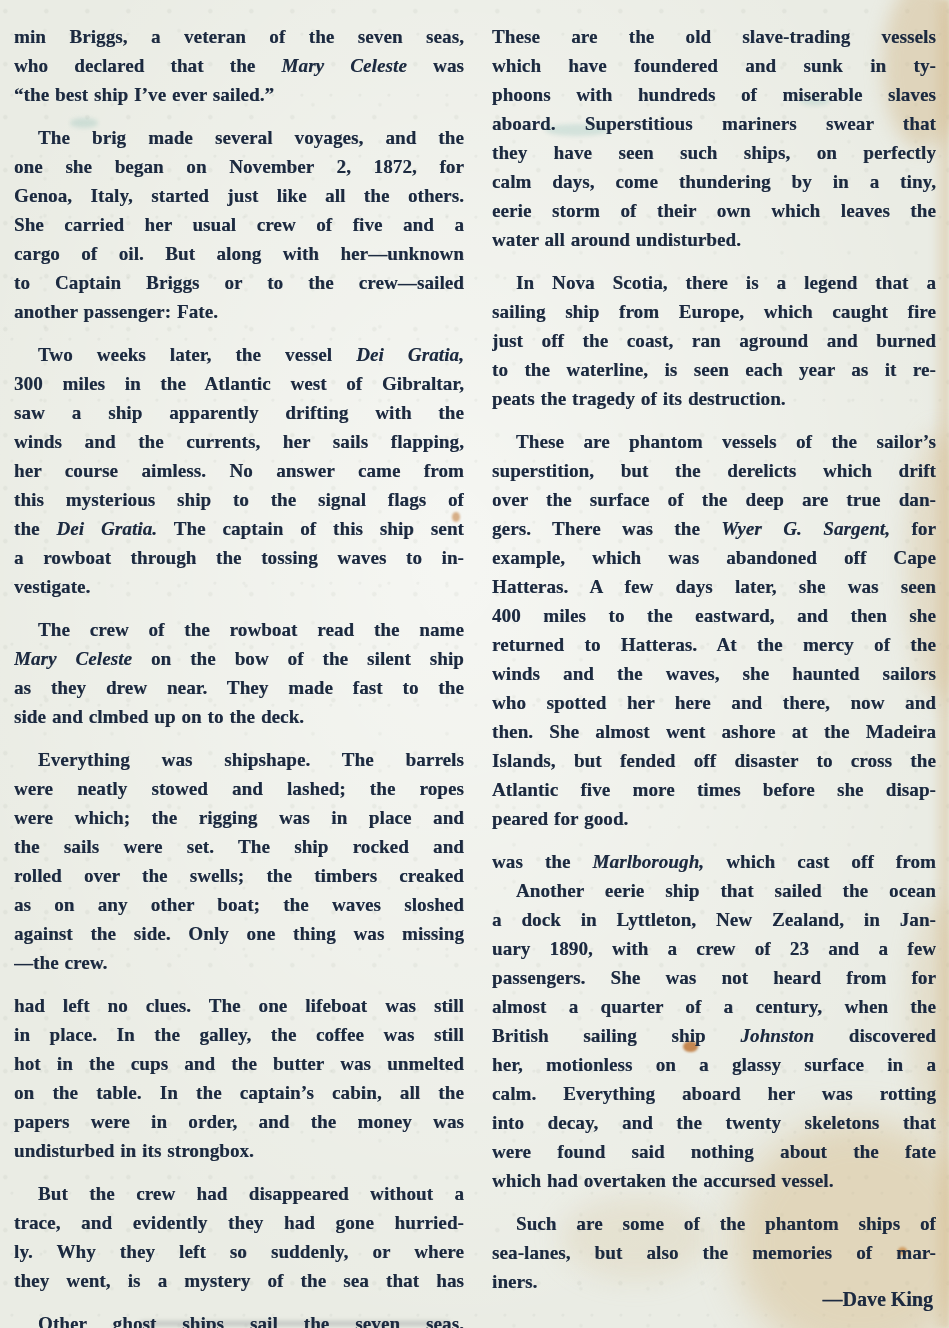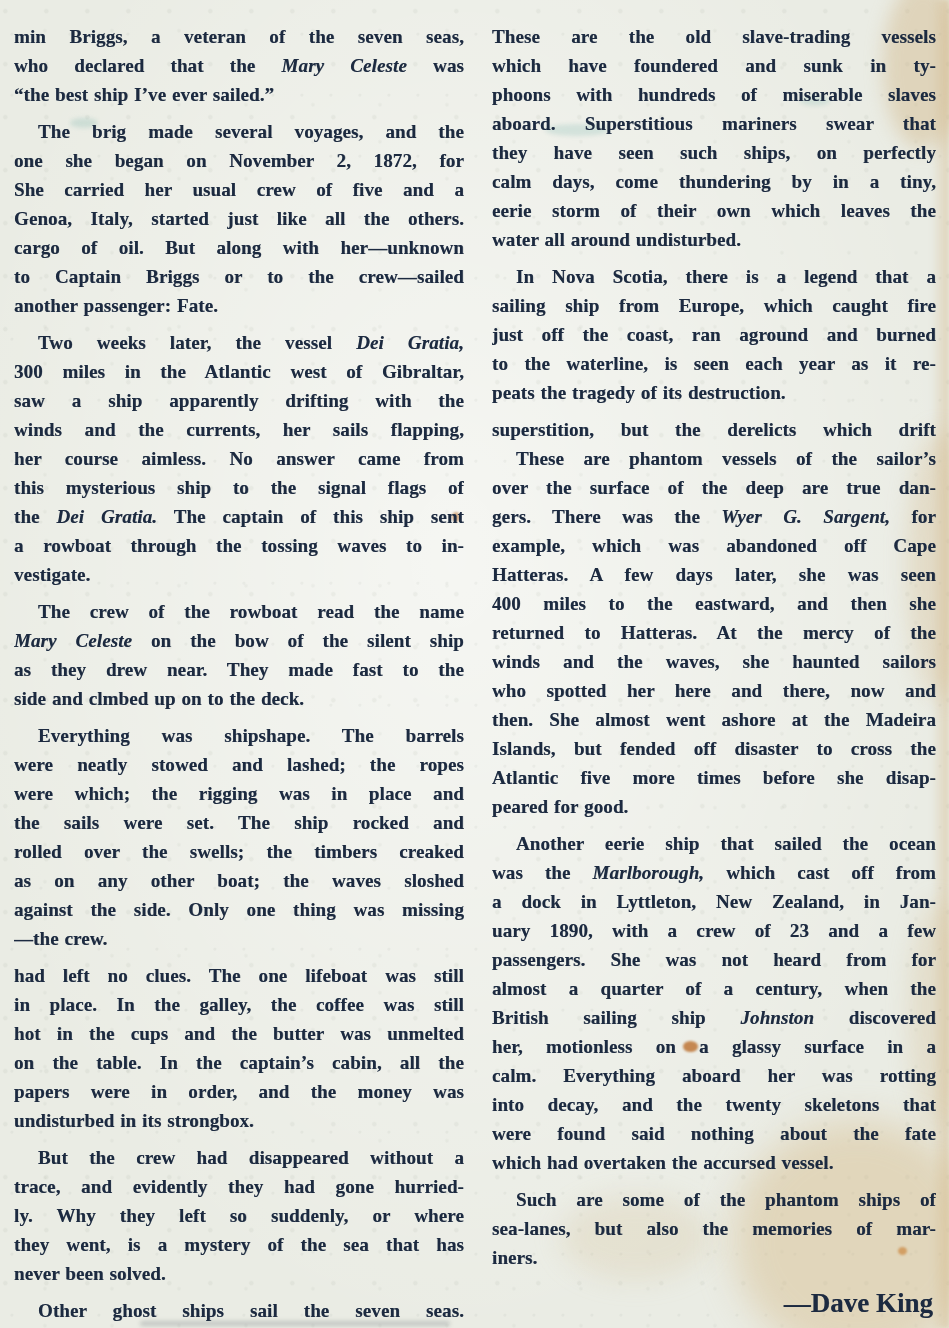--- a/index.html
+++ b/index.html
@@ -43,38 +43,38 @@
     padding-top: 22px;
     color: #1c2a40;
     font-size: 19px;
     font-weight: 700;
     letter-spacing: 0.1px;
     text-shadow: 0.3px 0.3px 0.5px rgba(28,42,64,0.55);
   }
   .col-left  { left: 14px;  width: 450px; }
   .col-right { left: 492px; width: 444px; }
 
-  .para + .para { margin-top: 8px; }
+  .para + .para { margin-top: 14px; }
   .line {
     height: 29px;
     line-height: 29px;
     overflow: hidden;
     text-align: justify;
     text-align-last: justify;
     word-spacing: 1px;
   }
   .line.last { text-align-last: left; }
   .line.first-indent { padding-left: 24px; }
   .it { font-style: italic; }
 
   .signature {
     position: absolute;
     right: 16px; top: 1288px;
     color: #1c2a40;
-    font-size: 27px;
+    font-size: 20px;
     font-weight: 700;
     text-shadow: 0.3px 0.3px 0.5px rgba(28,42,64,0.55);
     text-align: right;
   }
 </style>
 </head>
 <body>
 
 <div class="page">
   <div class="stain st-edge"></div>
@@ -93,22 +93,22 @@
 
   <div class="col col-left" id="col-left">
       <div class="para">
         <div class="line"><span>min Briggs, a veteran of the seven seas,</span></div>
         <div class="line"><span>who declared that the </span><span class="it">Mary Celeste</span><span> was</span></div>
         <div class="line last"><span>“the best ship I’ve ever sailed.”</span></div>
       </div>
       <div class="para">
         <div class="line first-indent"><span>The brig made several voyages, and the</span></div>
         <div class="line"><span>one she began on November 2, 1872, for</span></div>
+        <div class="line"><span>Genoa, Italy, started just like all the others.</span></div>
         <div class="line"><span>She carried her usual crew of five and a</span></div>
-        <div class="line"><span>Genoa, Italy, started just like all the others.</span></div>
         <div class="line"><span>cargo of oil. But along with her—unknown</span></div>
         <div class="line"><span>to Captain Briggs or to the crew—sailed</span></div>
         <div class="line last"><span>another passenger: Fate.</span></div>
       </div>
       <div class="para">
         <div class="line first-indent"><span>Two weeks later, the vessel </span><span class="it">Dei Gratia,</span></div>
         <div class="line"><span>300 miles in the Atlantic west of Gibraltar,</span></div>
         <div class="line"><span>saw a ship apparently drifting with the</span></div>
         <div class="line"><span>winds and the currents, her sails flapping,</span></div>
         <div class="line"><span>her course aimless. No answer came from</span></div>
@@ -139,21 +139,20 @@
         <div class="line"><span>hot in the cups and the butter was unmelted</span></div>
         <div class="line"><span>on the table. In the captain’s cabin, all the</span></div>
         <div class="line"><span>papers were in order, and the money was</span></div>
         <div class="line last"><span>undisturbed in its strongbox.</span></div>
       </div>
       <div class="para">
         <div class="line first-indent"><span>But the crew had disappeared without a</span></div>
         <div class="line"><span>trace, and evidently they had gone hurried-</span></div>
         <div class="line"><span>ly. Why they left so suddenly, or where</span></div>
         <div class="line"><span>they went, is a mystery of the sea that has</span></div>
-        <div class="line last"><span>never been solved.</span></div>
       </div>
       <div class="para">
         <div class="line first-indent"><span>Other ghost ships sail the seven seas.</span></div>
       </div>
     </div>
   <div class="col col-right" id="col-right">
       <div class="para">
         <div class="line"><span>These are the old slave-trading vessels</span></div>
         <div class="line"><span>which have foundered and sunk in ty-</span></div>
         <div class="line"><span>phoons with hundreds of miserable slaves</span></div>
@@ -164,38 +163,38 @@
         <div class="line last"><span>water all around undisturbed.</span></div>
       </div>
       <div class="para">
         <div class="line first-indent"><span>In Nova Scotia, there is a legend that a</span></div>
         <div class="line"><span>sailing ship from Europe, which caught fire</span></div>
         <div class="line"><span>just off the coast, ran aground and burned</span></div>
         <div class="line"><span>to the waterline, is seen each year as it re-</span></div>
         <div class="line last"><span>peats the tragedy of its destruction.</span></div>
       </div>
       <div class="para">
+        <div class="line first-indent"><span>These are phantom vessels of the sailor’s</span></div>
         <div class="line"><span>superstition, but the derelicts which drift</span></div>
-        <div class="line first-indent"><span>These are phantom vessels of the sailor’s</span></div>
         <div class="line"><span>over the surface of the deep are true dan-</span></div>
         <div class="line"><span>gers. There was the </span><span class="it">Wyer G. Sargent,</span><span> for</span></div>
         <div class="line"><span>example, which was abandoned off Cape</span></div>
         <div class="line"><span>Hatteras. A few days later, she was seen</span></div>
         <div class="line"><span>400 miles to the eastward, and then she</span></div>
         <div class="line"><span>returned to Hatteras. At the mercy of the</span></div>
         <div class="line"><span>winds and the waves, she haunted sailors</span></div>
         <div class="line"><span>who spotted her here and there, now and</span></div>
         <div class="line"><span>then. She almost went ashore at the Madeira</span></div>
         <div class="line"><span>Islands, but fended off disaster to cross the</span></div>
         <div class="line"><span>Atlantic five more times before she disap-</span></div>
         <div class="line last"><span>peared for good.</span></div>
       </div>
       <div class="para">
+        <div class="line"><span>was the </span><span class="it">Marlborough,</span><span> which cast off from</span></div>
         <div class="line first-indent"><span>Another eerie ship that sailed the ocean</span></div>
-        <div class="line"><span>was the </span><span class="it">Marlborough,</span><span> which cast off from</span></div>
         <div class="line"><span>a dock in Lyttleton, New Zealand, in Jan-</span></div>
         <div class="line"><span>uary 1890, with a crew of 23 and a few</span></div>
         <div class="line"><span>passengers. She was not heard from for</span></div>
         <div class="line"><span>almost a quarter of a century, when the</span></div>
         <div class="line"><span>British sailing ship </span><span class="it">Johnston</span><span> discovered</span></div>
         <div class="line"><span>her, motionless on a glassy surface in a</span></div>
         <div class="line"><span>calm. Everything aboard her was rotting</span></div>
         <div class="line"><span>into decay, and the twenty skeletons that</span></div>
         <div class="line"><span>were found said nothing about the fate</span></div>
         <div class="line last"><span>which had overtaken the accursed vessel.</span></div>

